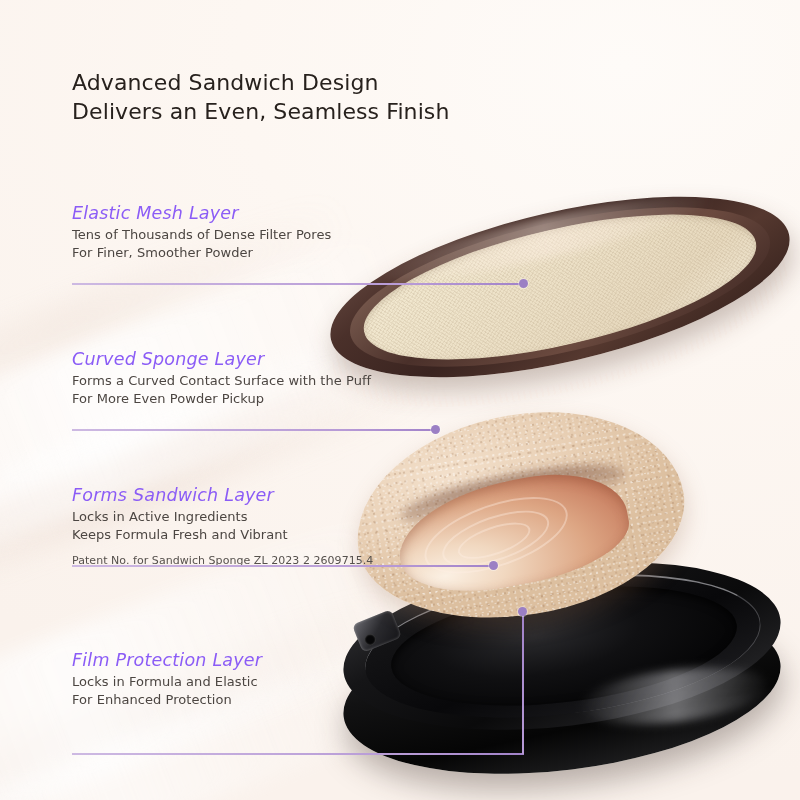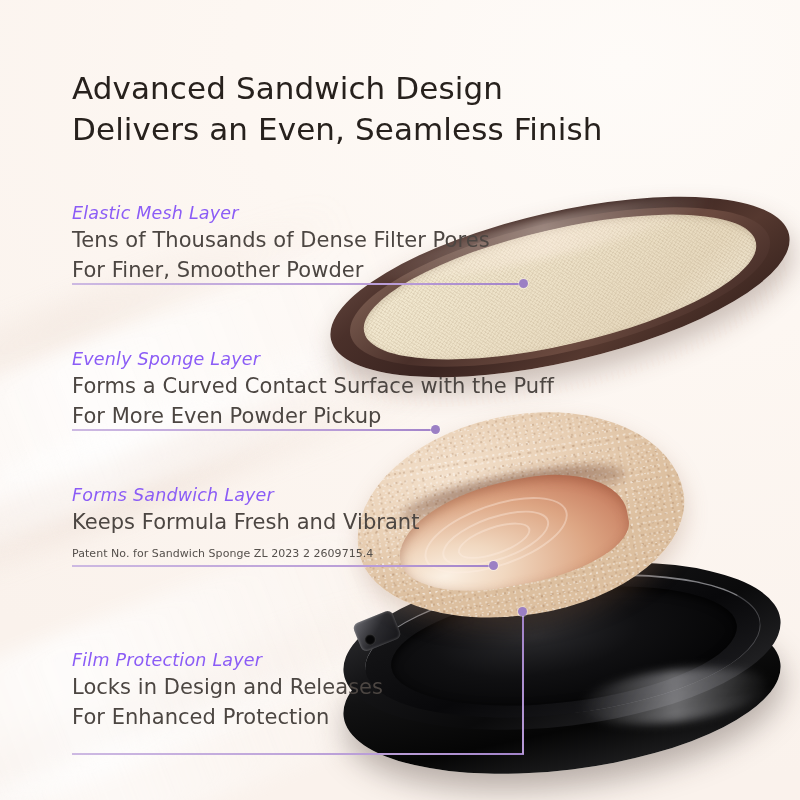--- a/index.html
+++ b/index.html
@@ -175,30 +175,30 @@
   }
   .base-hinge:after{
     content:''; position:absolute; left:6px; top:15px; width:11px; height:11px;
     border-radius:50%; background:#070708;
     box-shadow:inset 0 0 2px rgba(255,255,255,.4);
   }
 
   
   .title{
     position:absolute; left:72px; top:68px; width:620px;
-    font-size:31px; font-weight:400; color:#27211d; line-height:1.33;
+    font-size:22px; font-weight:400; color:#27211d; line-height:1.33;
     letter-spacing:.1px; white-space:pre-line;
   }
 
   .callout{ position:absolute; left:72px; }
   .c-head{
     font-style:italic; font-size:17.5px; color:#8b5cf6;
     font-weight:400; letter-spacing:.2px; margin-bottom:3px;
   }
-  .c-line{ font-size:21px; color:#4c4642; line-height:1.42; letter-spacing:.05px; }
+  .c-line{ font-size:13px; color:#4c4642; line-height:1.42; letter-spacing:.05px; }
   .c-note{ font-size:11px; color:#55504c; margin-top:9px; letter-spacing:.05px; }
 
   
   .leader{ position:absolute; height:1.6px;
     background:linear-gradient(90deg,#cdb9e2 0%,#b79ad6 75%,#a182c9 100%); }
   .leader-v{ position:absolute; width:1.6px;
     background:linear-gradient(180deg,#a182c9 0%,#b79ad6 100%); }
   .dot{ position:absolute; width:9px; height:9px; border-radius:50%;
     background:#9b7fc4; box-shadow:0 0 0 1px rgba(255,255,255,.35); }
 </style>
@@ -252,37 +252,38 @@
 
   <div class="callout" style="top:203px;">
     <div class="c-head">Elastic Mesh Layer</div>
     <div class="c-line">Tens of Thousands of Dense Filter Pores</div>
     <div class="c-line">For Finer, Smoother Powder</div>
   </div>
   <div class="leader" style="left:72px; top:283px; width:451px;"></div>
   <div class="dot" style="left:519px; top:279px;"></div>
 
   <div class="callout" style="top:349px;">
-    <div class="c-head">Evenly Sponge Layer</div>
+    <div class="c-head">Curved Sponge Layer</div>
     <div class="c-line">Forms a Curved Contact Surface with the Puff</div>
     <div class="c-line">For More Even Powder Pickup</div>
   </div>
   <div class="leader" style="left:72px; top:429px; width:363px;"></div>
   <div class="dot" style="left:431px; top:425px;"></div>
 
   <div class="callout" style="top:485px;">
     <div class="c-head">Forms Sandwich Layer</div>
+    <div class="c-line">Locks in Active Ingredients</div>
     <div class="c-line">Keeps Formula Fresh and Vibrant</div>
     <div class="c-note">Patent No. for Sandwich Sponge ZL 2023 2 2609715.4</div>
   </div>
   <div class="leader" style="left:72px; top:565px; width:421px;"></div>
   <div class="dot" style="left:489px; top:561px;"></div>
 
   <div class="callout" style="top:650px;">
     <div class="c-head">Film Protection Layer</div>
-    <div class="c-line">Locks in Design and Releases</div>
+    <div class="c-line">Locks in Formula and Elastic</div>
     <div class="c-line">For Enhanced Protection</div>
   </div>
   <div class="leader" style="left:72px; top:753px; width:452px;"></div>
   <div class="leader-v" style="left:522px; top:612px; height:142px;"></div>
   <div class="dot" style="left:518px; top:607px;"></div>
 
 </div>
 
 </body></html>

